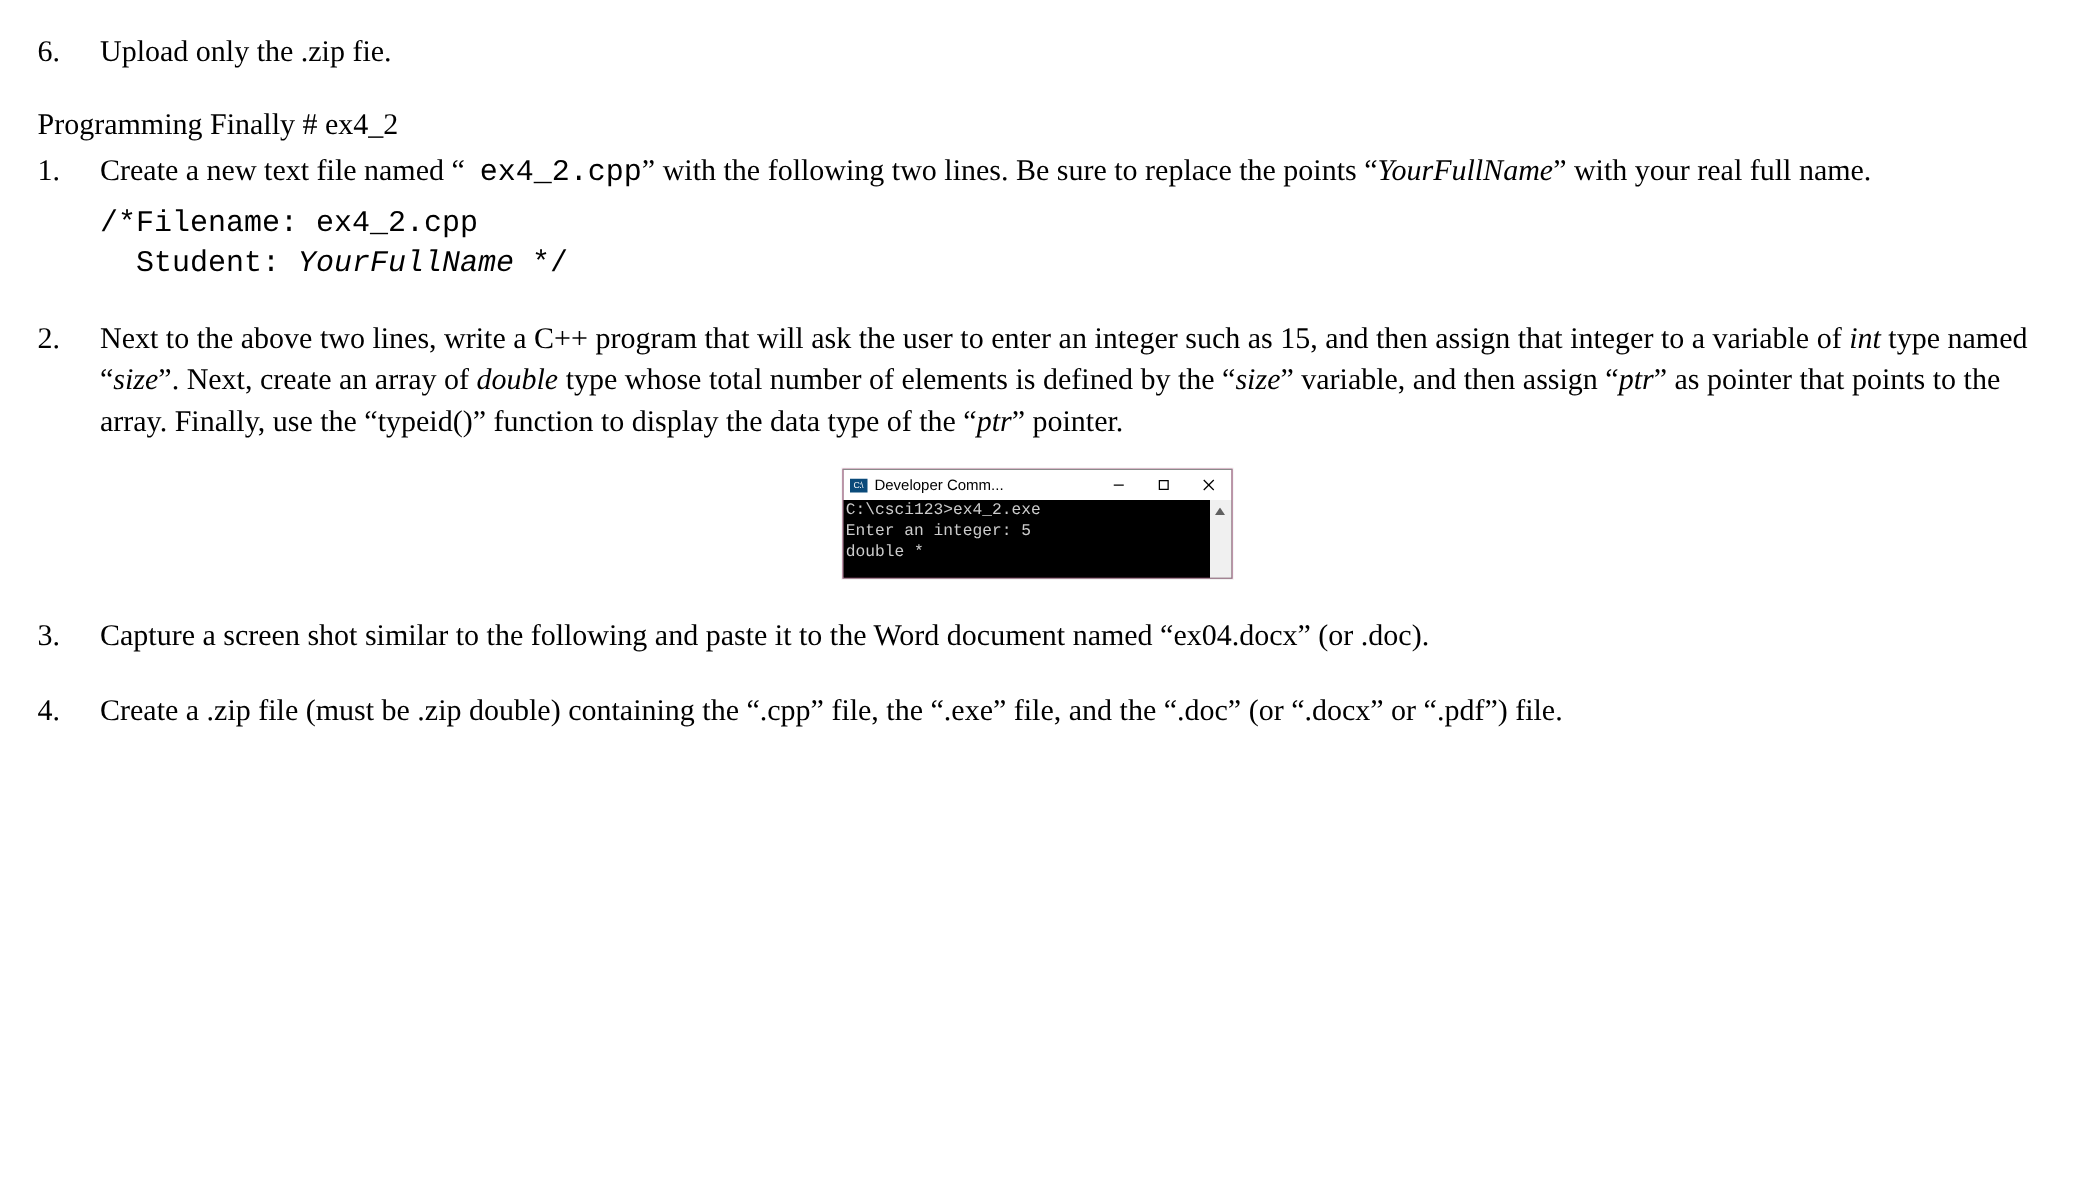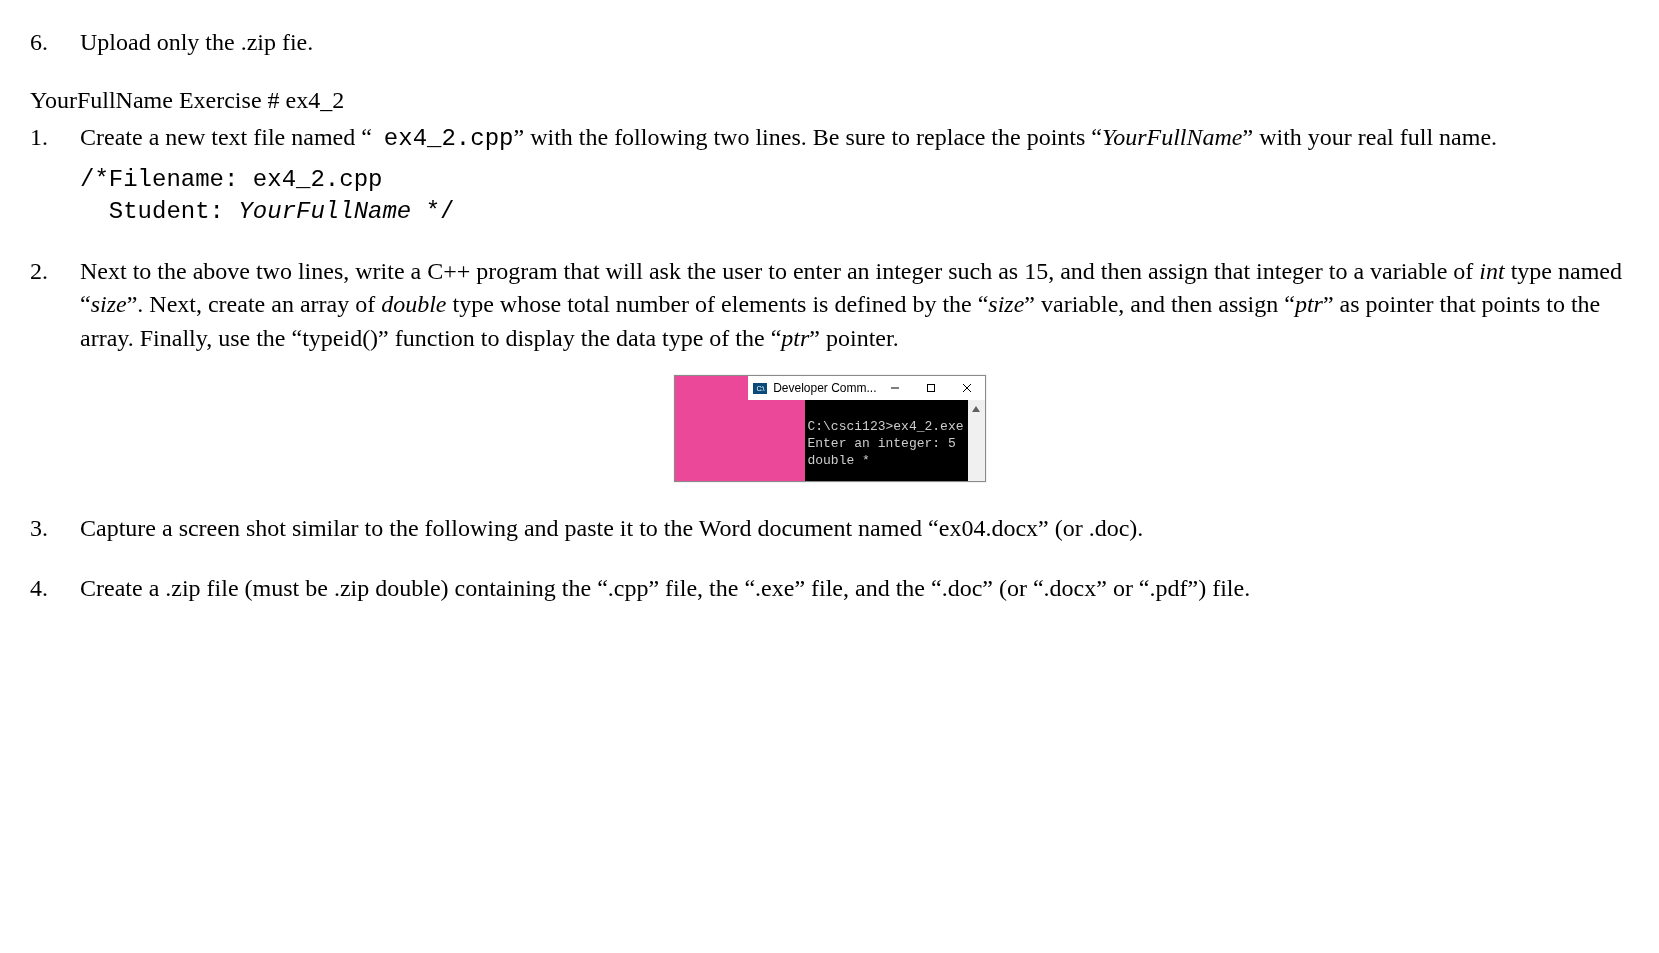--- a/index.html
+++ b/index.html
@@ -46,21 +46,20 @@
       justify-content: center;
       margin: 20px 0 30px 0;
     }
     .console-window {
       width: 310px;
       border: 1px solid #8a8a8a;
       background: #ec4899;
       display: flex;
       flex-direction: column;
       box-shadow: 0 0 0 1px rgba(0,0,0,0.05);
-      align-items: flex-end;
     }
     .console-titlebar {
       display: flex;
       align-items: center;
       height: 24px;
       background: #fff;
       font-family: 'Segoe UI', Tahoma, sans-serif;
       font-size: 12px;
       color: #000;
       padding-left: 5px;
@@ -100,21 +99,21 @@
     .console-body-wrap {
       display: flex;
       background: #000;
     }
     .console-body {
       flex: 1;
       background: #000;
       color: #ccc;
       font-family: Consolas, 'Courier New', monospace;
       font-size: 13px;
-      padding: 19px 4px 6px 2px;
+      padding: 0 4px 6px 2px;
       white-space: pre;
       line-height: 1.3;
       min-height: 56px;
     }
     .console-scroll {
       width: 17px;
       background: #f0f0f0;
       display: flex;
       flex-direction: column;
     }
@@ -141,21 +140,21 @@
 </head>
 <body>
 
 <div class="spacer-top"></div>
 
 <div class="list-item">
   <div class="list-num">6.</div>
   <div class="list-content">Upload only the .zip fie.</div>
 </div>
 
-<div class="section-heading">YourFullName Exercise # ex4_2</div>
+<div class="section-heading">Programming Finally # ex4_2</div>
 
 <div class="list-item">
   <div class="list-num">1.</div>
   <div class="list-content">
     <span>Create a new text file named “</span><span class="mono">ex4_2.cpp</span><span>” with the following two lines. Be sure to replace the points “</span><span class="italic">YourFullName</span><span>” with your real full name.</span>
 
     <div class="code-block"><span>/*Filename: ex4_2.cpp</span>
 <span>  Student: </span><span class="italic">YourFullName</span><span> */</span></div>
   </div>
 </div>

